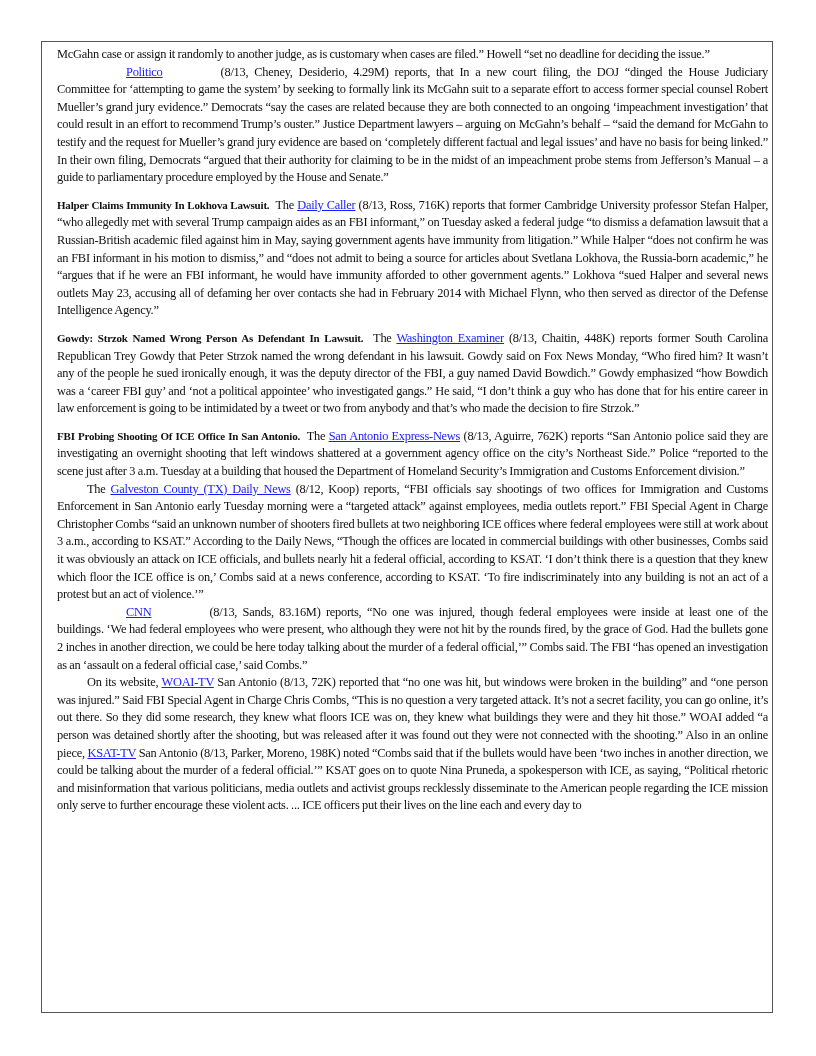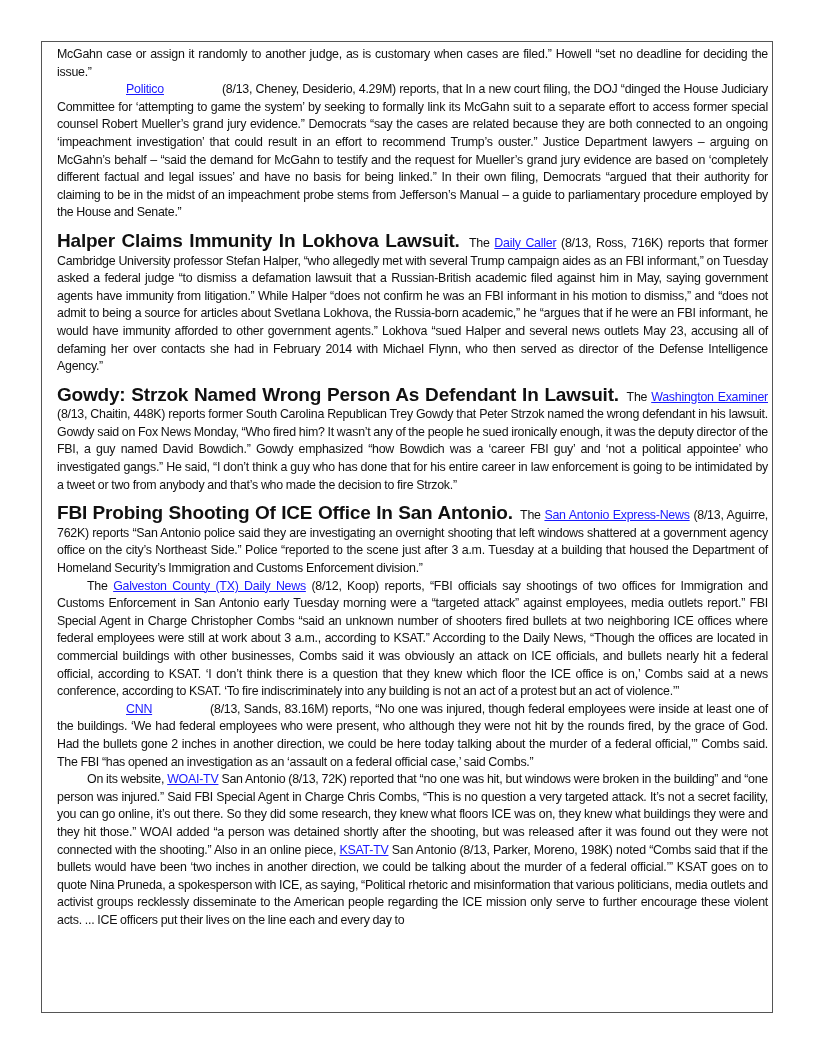--- a/index.html
+++ b/index.html
@@ -4,31 +4,31 @@
 <style>
   html, body { margin: 0; padding: 0; background: #ffffff; }
   body { width: 816px; height: 1056px; position: relative; overflow: hidden; }
   .page-frame {
     position: absolute; left: 41px; top: 41px;
     width: 732px; height: 972px;
     border: 1px solid #555555; box-sizing: border-box;
   }
   .content {
     position: absolute; left: 57px; top: 46px; width: 711px;
-    font-family: Liberation Sans, sans-serif;
+    font-family: Liberation Serif, serif;
     font-size: 12.4px; line-height: 17.6px; color: #111111;
     text-align: justify; letter-spacing: -0.25px; word-spacing: -0.3px;
   }
   .content p { margin: 0; }
   .indent { text-indent: 30px; }
   .indent-wide { text-indent: 69px; }
   .gap-after-link { display: inline-block; width: 58px; }
   .story { margin-top: 10px !important; }
   .headline {
-    font-weight: bold; font-size: 19px; letter-spacing: -0.2px;
+    font-weight: bold; font-size: 11px; letter-spacing: -0.2px;
   }
   a.src { color: #1a1aff; text-decoration: underline; }
 </style>
 </head>
 <body>
 
 <div class="page-frame"></div>
 
 <div class="content">
 

